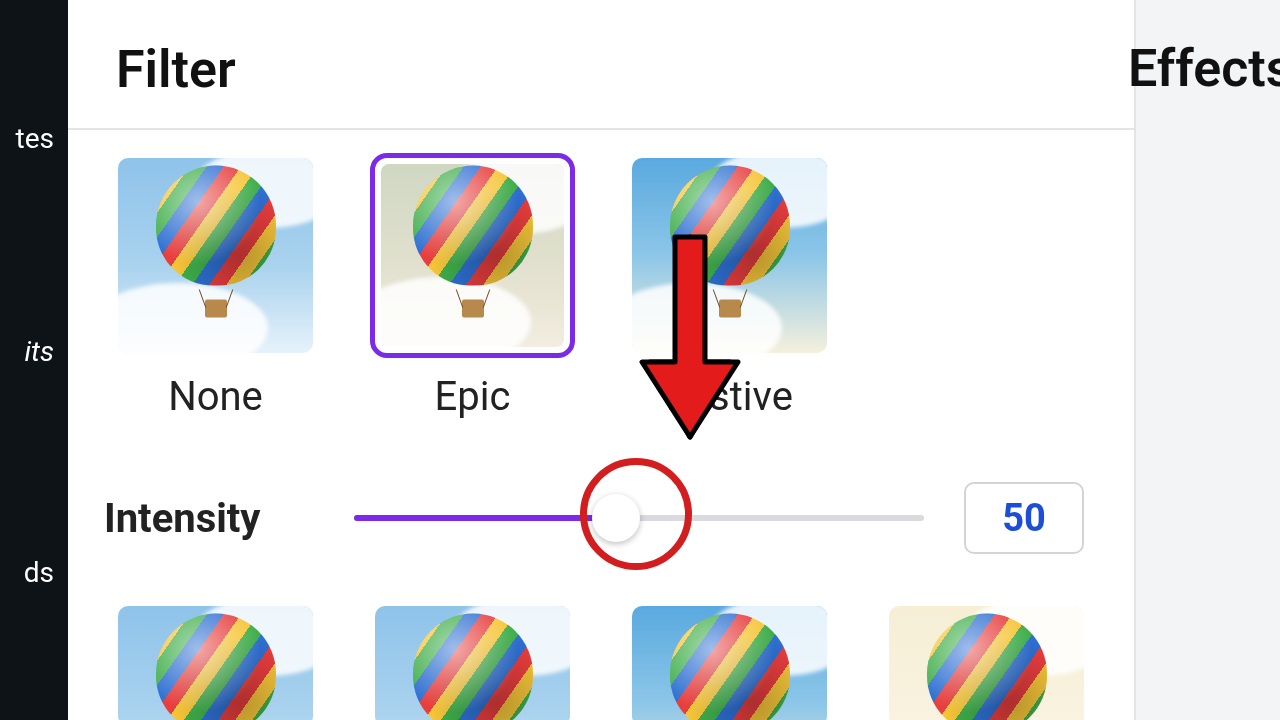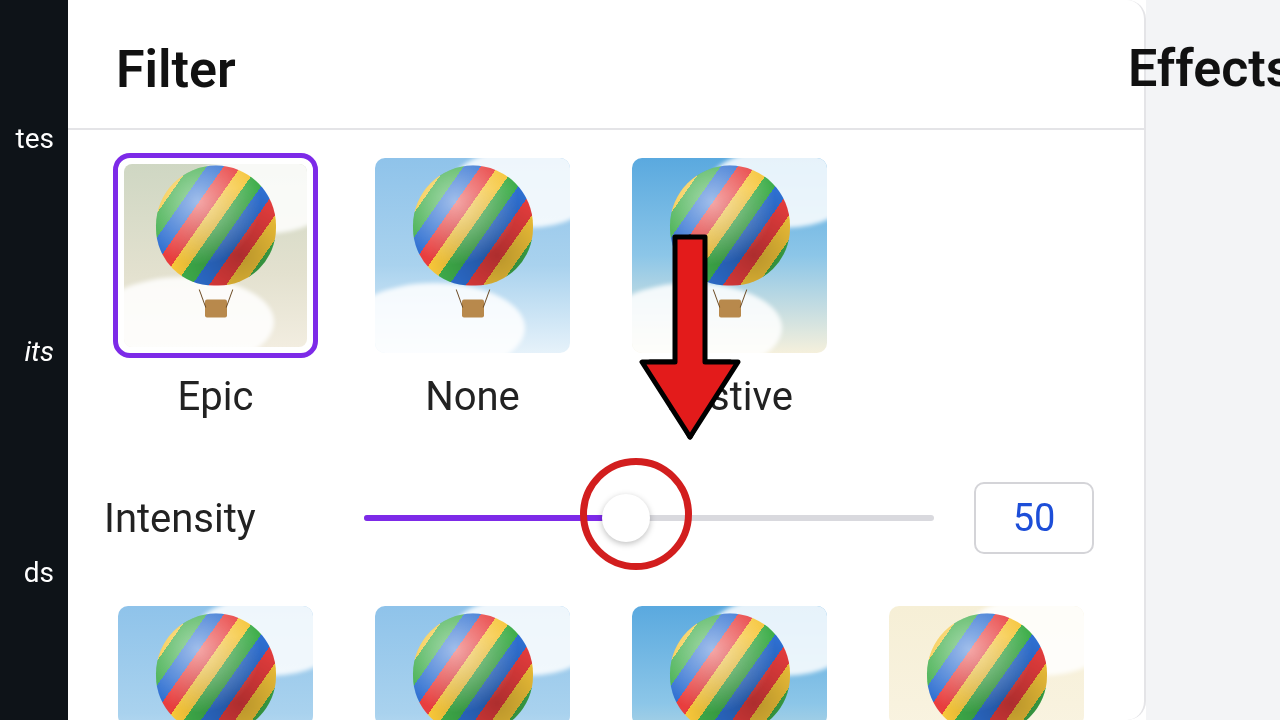--- a/index.html
+++ b/index.html
@@ -26,21 +26,20 @@
   .sb1 { top: 122px; }
   .sb2 { top: 335px; font-style: italic; }
   .sb3 { top: 556px; }
 
   .main {
     flex: 1 1 auto;
     height: 100%;
     background: #fff;
     position: relative;
     border-right: 2px solid #e4e4e7;
-    border-radius: 19px;
   }
 
   .tabs-row {
     display: flex;
     align-items: flex-end;
     height: 130px;
     border-bottom: 2px solid #e4e4e7;
     padding: 0 0 0 48px;
     position: relative;
   }
@@ -104,21 +103,21 @@
   .ropes { position:absolute; bottom:18px; left:50%; transform:translateX(-50%); width:40px; height:18px; }
   .ropes::before, .ropes::after {
     content:""; position:absolute; top:0; width:1px; height:18px; background:#6b4a24;
   }
   .ropes::before{ left:6px; transform:skewX(20deg);}
   .ropes::after{ right:6px; transform:skewX(-20deg);}
 
   .filter-label { font-size: 40px; color:#222; margin-top: 20px; }
 
   .intensity-row {
-    display:flex; align-items:center; gap: 40px; padding: 62px 0 0 36px;
+    display:flex; align-items:center; gap: 30px; padding: 62px 0 0 36px; font-weight: bold;
   }
   .intensity-label { font-size: 40px; color:#222; width: 220px; }
   .slider-wrap { position:relative; flex: 1 1 auto; height: 60px; display:flex; align-items:center; }
   .track {
     position:relative; width: 570px; height: 6px; border-radius: 4px;
     background:#d9d9de;
   }
   .track-fill { position:absolute; left:0; top:0; height:6px; border-radius:4px; background:#7d2ae8; width:46%; }
   .track-dot { position:absolute; left:4px; top:50%; width:6px; height:6px; border-radius:50%; background:#d9d9de; transform:translateY(-50%);}
   .thumb-knob {
@@ -164,47 +163,47 @@
   <div class="sidebar-item sb3">ds</div>
 </div>
 
 <div class="main">
   <div class="content-area">
     <div class="tabs-row">
       <div class="tab-filter">Filter</div>
     </div>
 
     <div class="grid" id="filter-grid">
+        <div class="filter-card">
+          <div class="thumb-frame">
+  <div class="thumb sky-none">
+    <div class="cloud c1"></div>
+    <div class="cloud c2"></div>
+    <div class="balloon">
+      <div class="envelope"></div>
+      <div class="ropes"></div>
+      <div class="basket"></div>
+    </div>
+  </div>
+          </div>
+          <div class="filter-label">None</div>
+        </div>
         <div class="filter-card selected">
           <div class="thumb-frame selected-inner">
   <div class="thumb sky-epic">
     <div class="cloud c1"></div>
     <div class="cloud c2"></div>
     <div class="balloon">
       <div class="envelope"></div>
       <div class="ropes"></div>
       <div class="basket"></div>
     </div>
   </div>
           </div>
           <div class="filter-label">Epic</div>
-        </div>
-        <div class="filter-card">
-          <div class="thumb-frame">
-  <div class="thumb sky-none">
-    <div class="cloud c1"></div>
-    <div class="cloud c2"></div>
-    <div class="balloon">
-      <div class="envelope"></div>
-      <div class="ropes"></div>
-      <div class="basket"></div>
-    </div>
-  </div>
-          </div>
-          <div class="filter-label">None</div>
         </div>
         <div class="filter-card">
           <div class="thumb-frame">
   <div class="thumb sky-festive">
     <div class="cloud c1"></div>
     <div class="cloud c2"></div>
     <div class="balloon">
       <div class="envelope"></div>
       <div class="ropes"></div>
       <div class="basket"></div>

